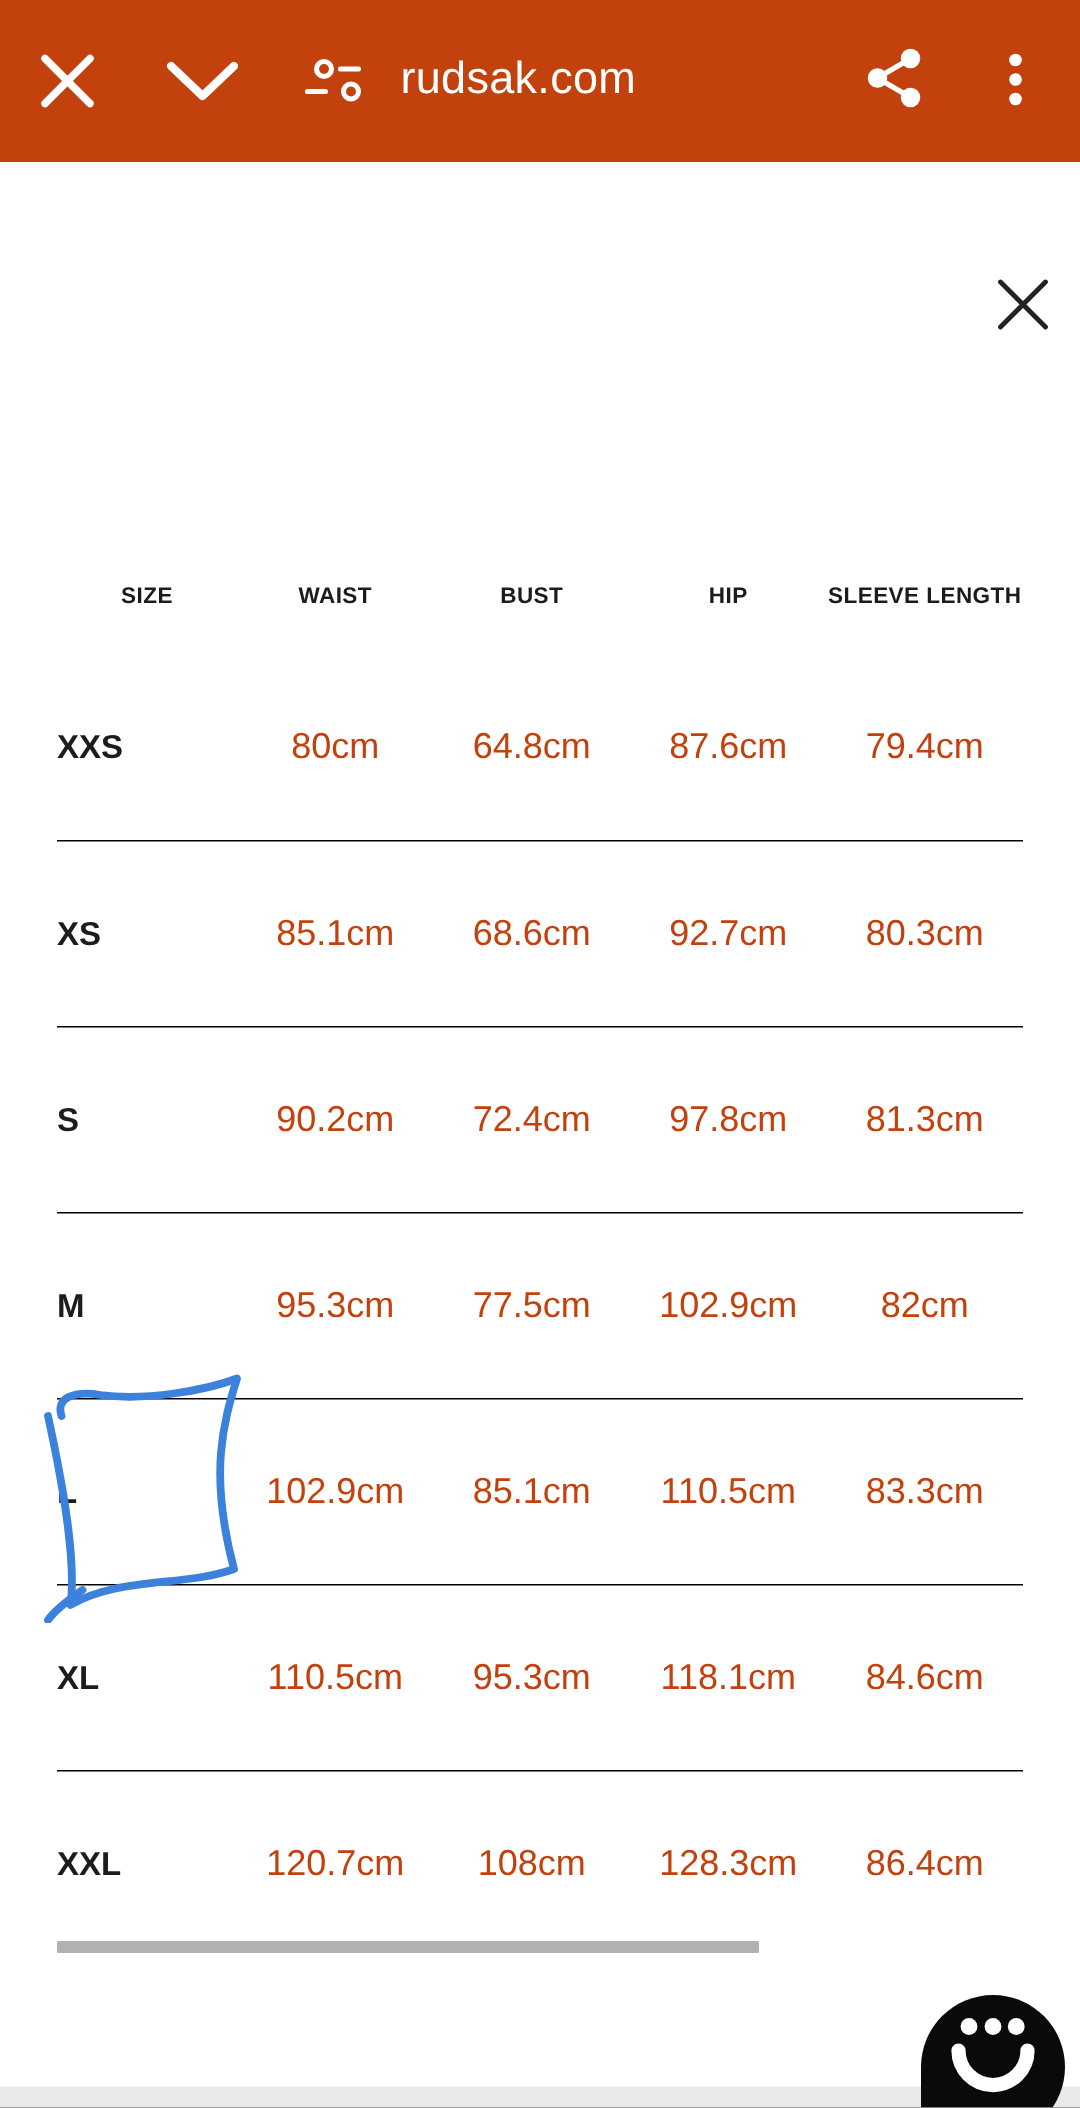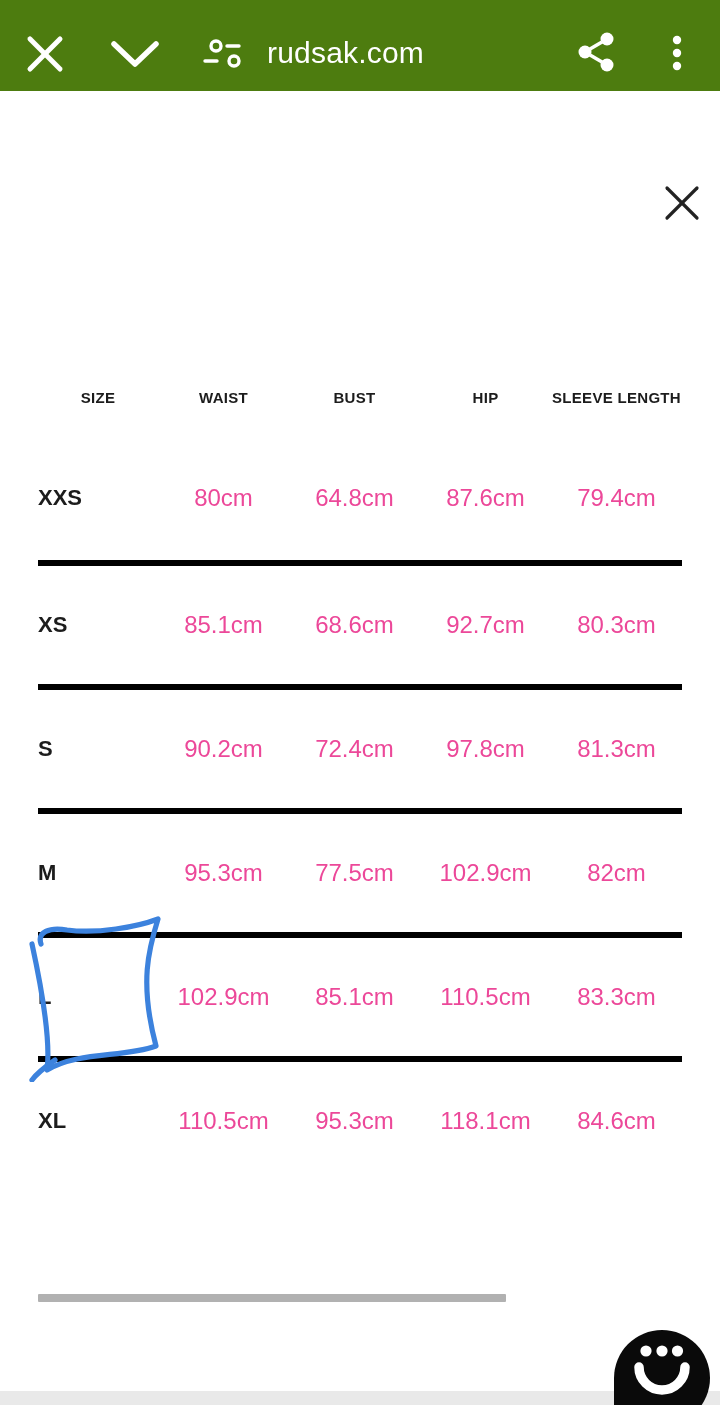--- a/index.html
+++ b/index.html
@@ -5,22 +5,22 @@
   * { margin:0; padding:0; box-sizing:border-box; }
   html,body { background:#444; }
   body { font-family:"Liberation Sans", sans-serif; }
   .screen {
     position:relative; width:720px; height:1405px;
     background:#ffffff; overflow:hidden; margin:0 auto;
   }
 
   
   .topbar {
-    position:absolute; left:0; top:0; width:720px; height:91px;
-    background:#4d7c0f;
+    position:absolute; left:0; top:0; width:720px; height:108px;
+    background:#c2410c;
   }
   .topbar .icon-btn { position:absolute; background:none; border:none; cursor:pointer; }
   .tb-close { left:24px; top:33px; width:42px; height:42px; }
   .tb-chevron { left:110px; top:36px; width:50px; height:36px; }
   .tb-tune { left:203px; top:38px; width:44px; height:32px; }
   .tb-url {
     position:absolute; left:267px; top:36px;
     color:#ffffff; font-size:30px; font-weight:400; letter-spacing:0.2px;
   }
   .tb-share { left:576px; top:30px; width:40px; height:44px; }
@@ -44,26 +44,26 @@
     display:grid;
     grid-template-columns:120px 131px 131px 131px 131px;
   }
   .chart-head { height:96px; align-items:end; }
   .chart-head .hc {
     text-align:center; padding-bottom:22px;
     font-size:15px; font-weight:700; color:#1c1c1c; line-height:33px;
     letter-spacing:0.3px;
   }
   .chart-row { height:124px; align-items:center; }
-  .chart-row + .chart-row { border-top:6px solid #000000; }
+  .chart-row + .chart-row { border-top:1px solid #000000; }
   .chart-row .sz {
     text-align:left; font-size:22px; font-weight:700; color:#1c1c1c;
   }
   .chart-row .val {
-    text-align:center; font-size:24px; font-weight:400; color:#ec4899;
+    text-align:center; font-size:24px; font-weight:400; color:#c2410c;
   }
 
   
   .annotation { position:absolute; left:25px; top:910px; pointer-events:none; }
 
   
   .hscroll-thumb {
     position:absolute; left:38px; top:1294px; width:468px; height:8px;
     background:#b1b1b1; border-radius:1px; cursor:pointer;
   }
@@ -176,20 +176,27 @@
       <div class="val">110.5cm</div>
       <div class="val">83.3cm</div>
     </div>
     <div class="chart-row">
       <div class="sz">XL</div>
       <div class="val">110.5cm</div>
       <div class="val">95.3cm</div>
       <div class="val">118.1cm</div>
       <div class="val">84.6cm</div>
     </div>
+    <div class="chart-row">
+      <div class="sz">XXL</div>
+      <div class="val">120.7cm</div>
+      <div class="val">108cm</div>
+      <div class="val">128.3cm</div>
+      <div class="val">86.4cm</div>
+    </div>
   </div>
 
   <svg class="annotation" width="145" height="172" viewBox="0 0 145 172">
     <path d="M 16,34 C 12,22 24,17 42,20 C 72,24 112,17 133,9
              C 124,38 114,72 131,136
              C 98,148 54,141 22,160
              C 26,130 17,80 7,34" fill="none" stroke="#3c82dd" stroke-width="5.2" stroke-linecap="round" stroke-linejoin="round"></path>
     <path d="M 30,150 C 20,157 12,163 7,170" fill="none" stroke="#3c82dd" stroke-width="5.2" stroke-linecap="round"></path>
   </svg>
 

